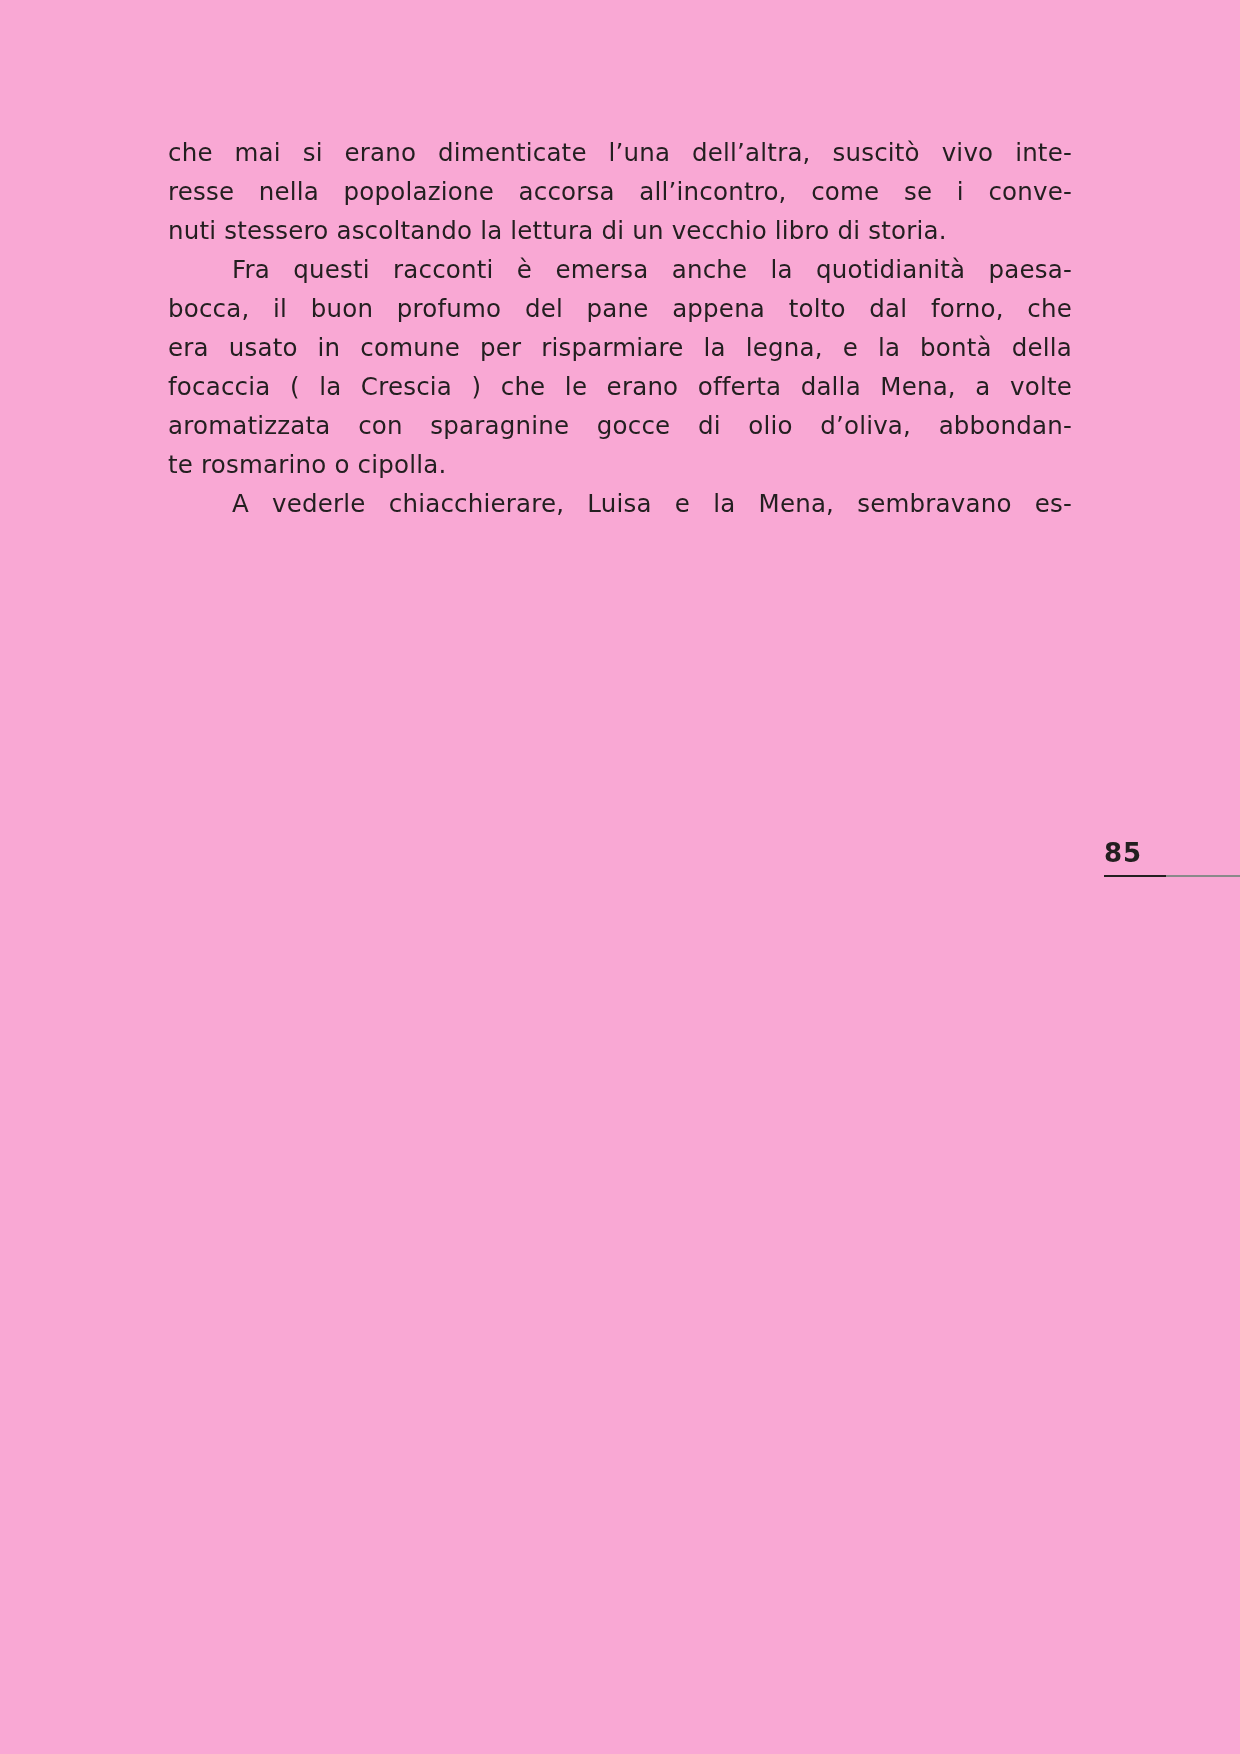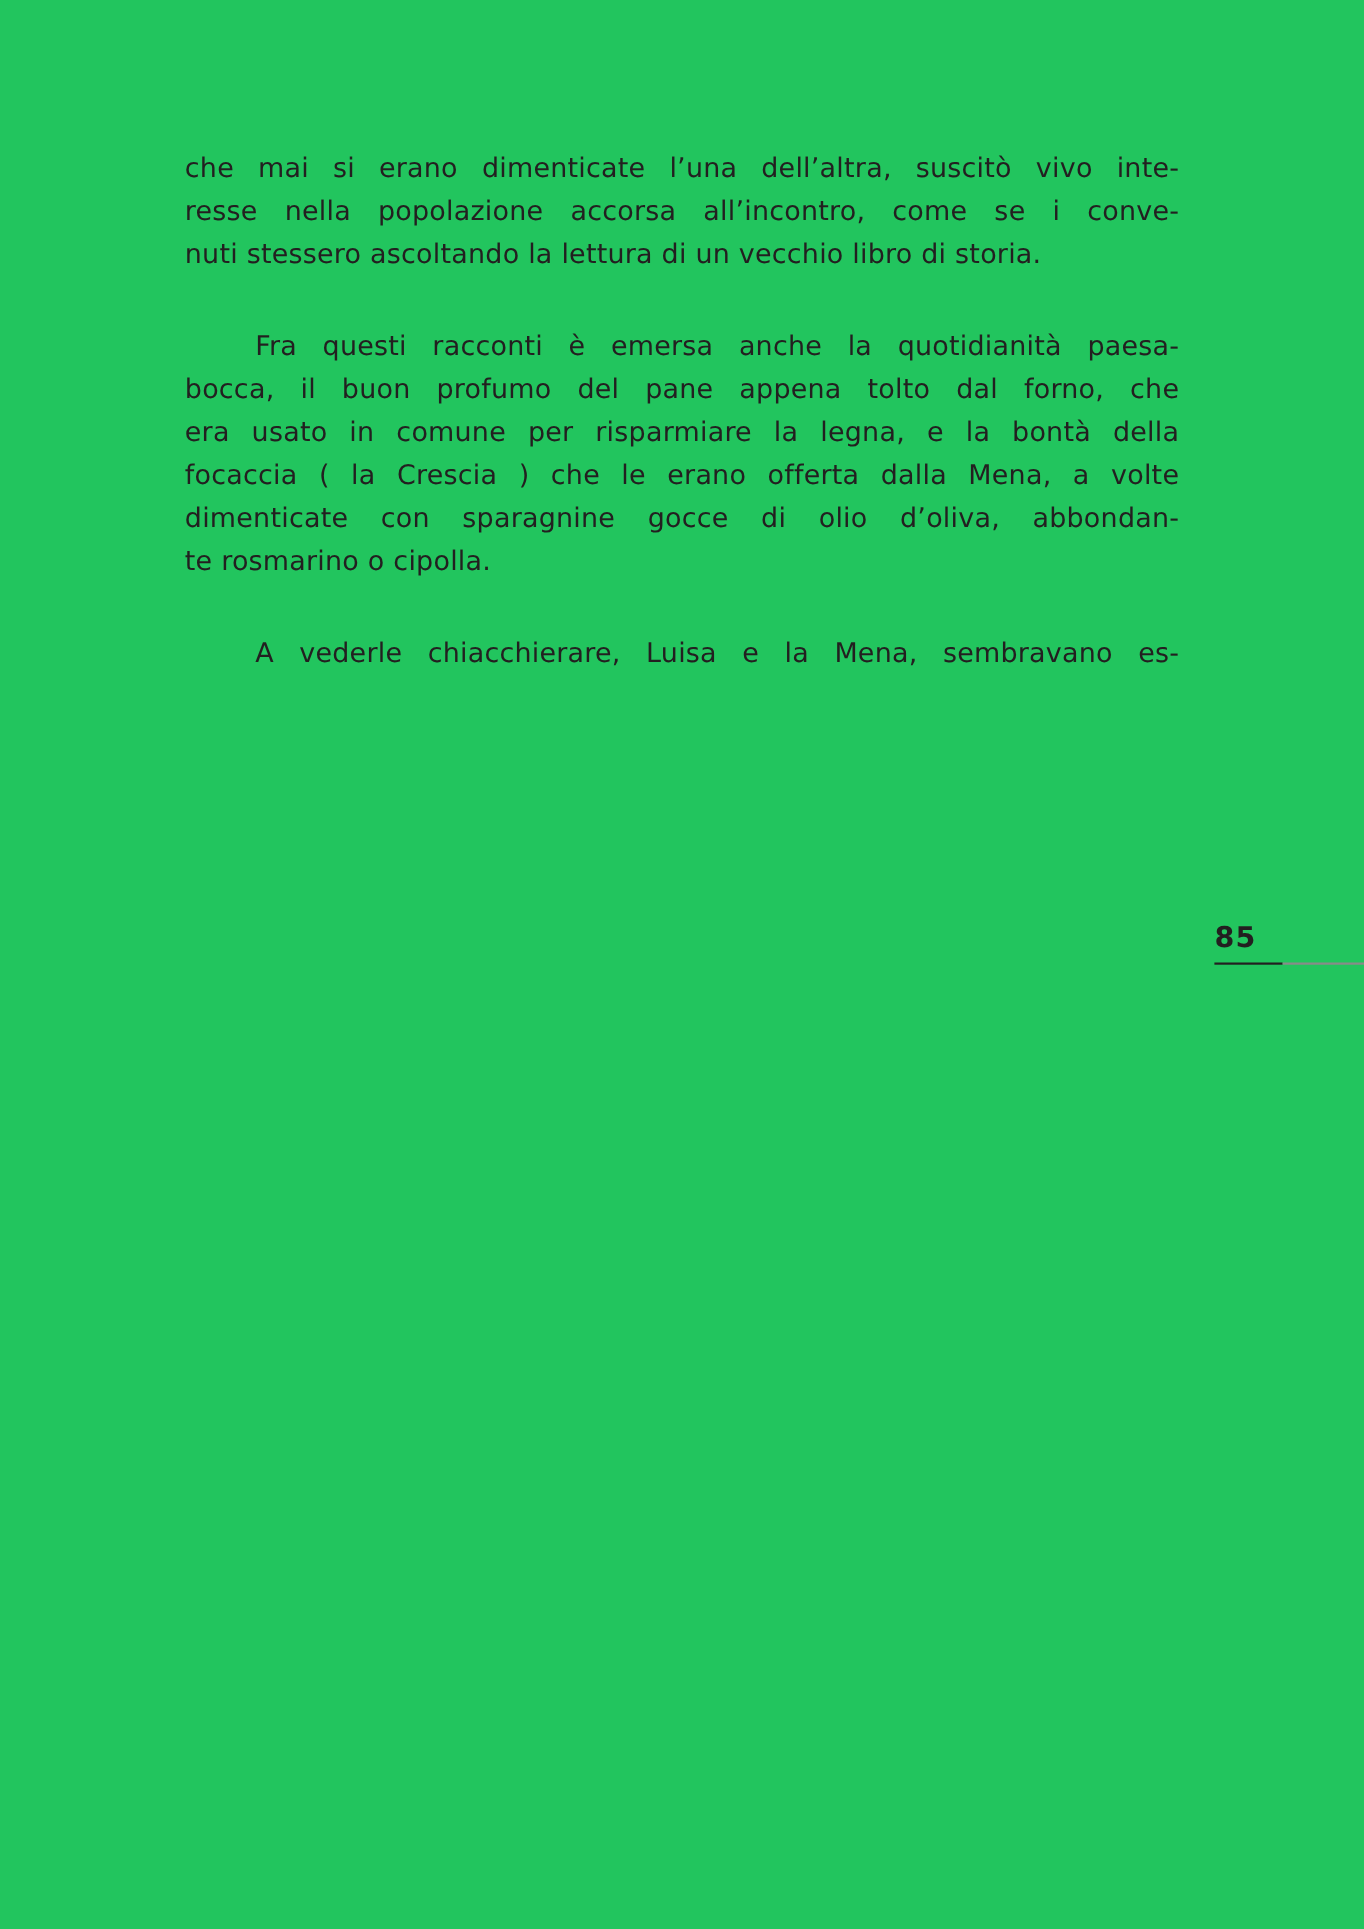--- a/index.html
+++ b/index.html
@@ -11,21 +11,21 @@
       width: 1240px;
       height: 1754px;
       position: relative;
       overflow: hidden;
     }
     .page {
       position: absolute;
       left: 0; top: 0;
       width: 1240px;
       height: 1754px;
-      background: #22c55e;
+      background: #f9a8d4;
     }
     .body-text {
       position: absolute;
       left: 168px;
       top: 133px;
       width: 904px;
       font-family: "DejaVu Sans", sans-serif;
       font-size: 24.5px;
       line-height: 39px;
       color: #231f20;
@@ -36,21 +36,20 @@
       white-space: nowrap;
       text-align: justify;
       text-align-last: justify;
       height: 39px;
     }
     .line.last {
       text-align-last: left;
     }
     .line.indent {
       padding-left: 64px;
-      margin-top: 45px;
     }
     .page-number {
       position: absolute;
       left: 1104px;
       top: 838px;
       font-family: "DejaVu Sans", sans-serif;
       font-weight: bold;
       font-size: 26px;
       color: #231f20;
       letter-spacing: 1px;
@@ -80,21 +79,21 @@
   <div class="body-text">
 
     <span class="line">che mai si erano dimenticate l’una dell’altra, suscitò vivo inte-</span>
     <span class="line">resse nella popolazione accorsa all’incontro, come se i conve-</span>
     <span class="line last">nuti stessero ascoltando la lettura di un vecchio libro di storia.</span>
 
     <span class="line indent">Fra questi racconti è emersa anche la quotidianità paesa-</span>
     <span class="line">bocca, il buon profumo del pane appena tolto dal forno, che</span>
     <span class="line">era usato in comune per risparmiare la legna, e la bontà della</span>
     <span class="line">focaccia ( la Crescia ) che le erano offerta dalla Mena, a volte</span>
-    <span class="line">dimenticate con sparagnine gocce di olio d’oliva, abbondan-</span>
+    <span class="line">aromatizzata con sparagnine gocce di olio d’oliva, abbondan-</span>
     <span class="line last">te rosmarino o cipolla.</span>
 
     <span class="line indent">A vederle chiacchierare, Luisa e la Mena, sembravano es-</span>
   </div>
 
   <div class="page-number">85</div>
   <div class="page-rule-dark"></div>
   <div class="page-rule-light"></div>
 </div>
 

